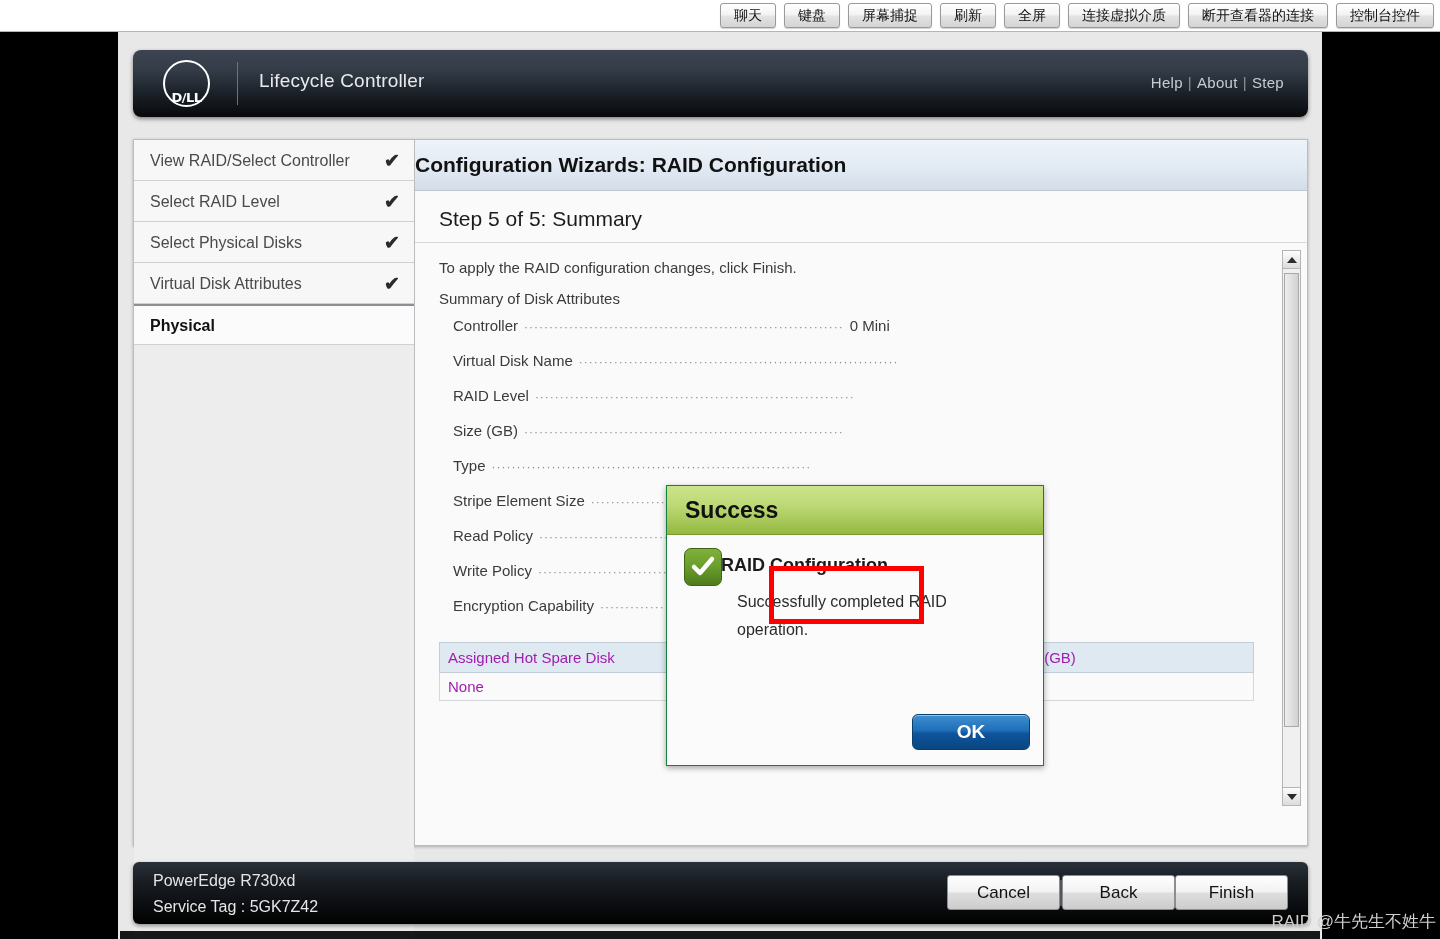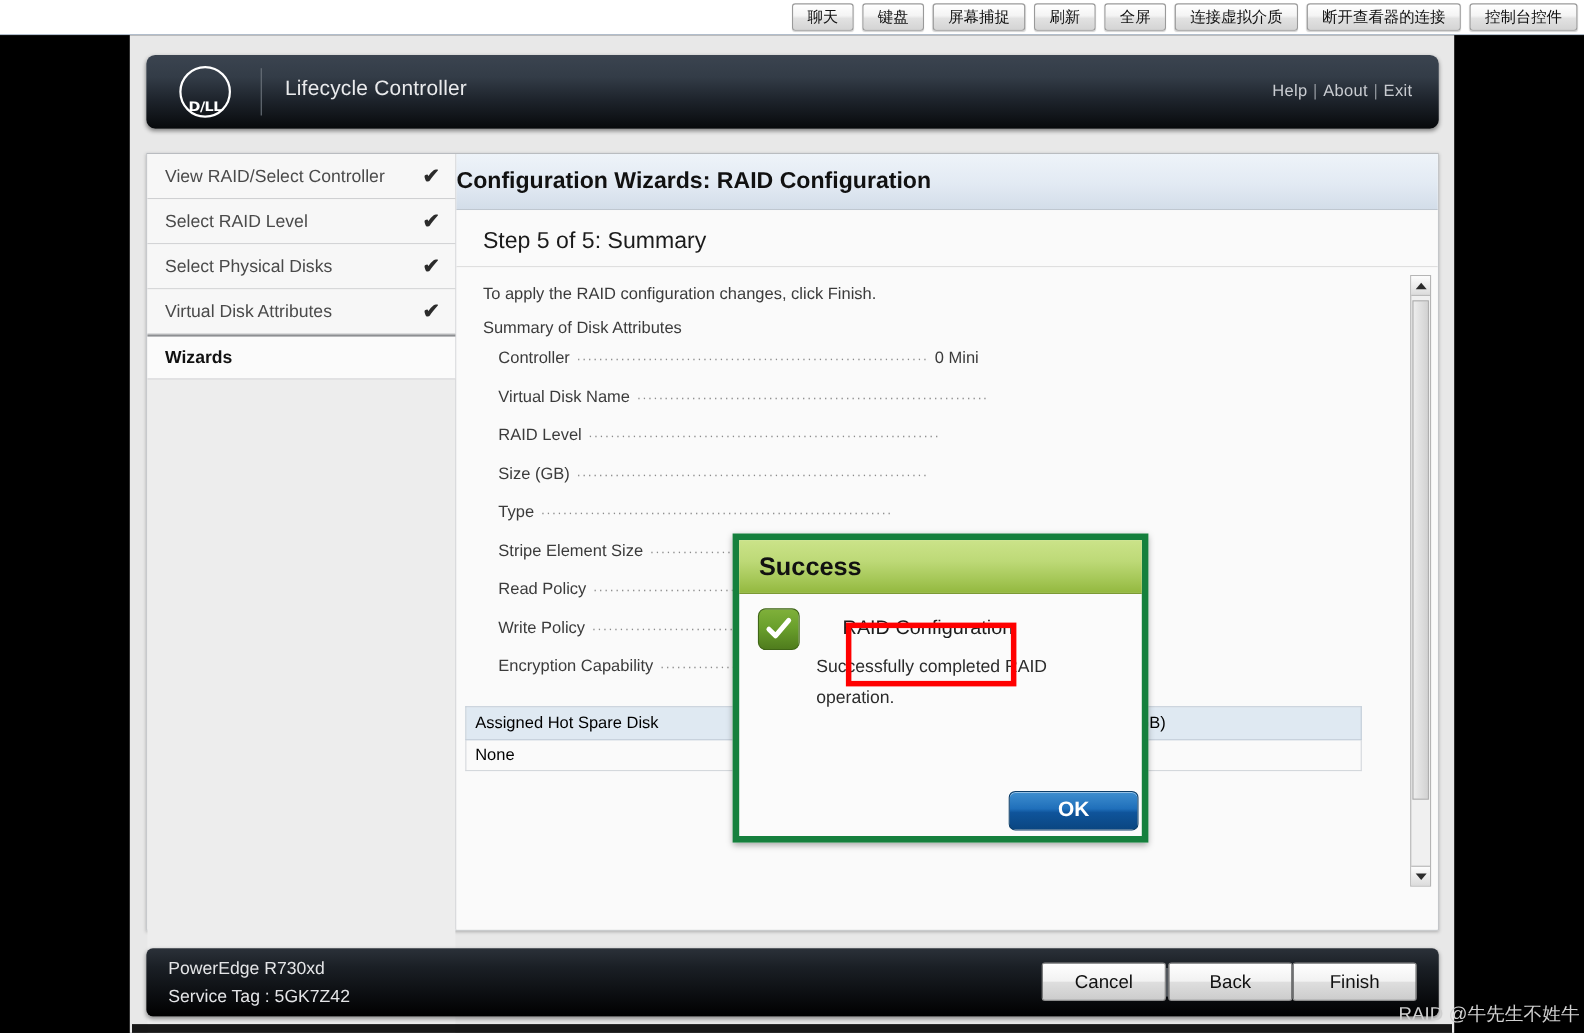--- a/index.html
+++ b/index.html
@@ -87,22 +87,22 @@
   .intro{padding:16px 0 0 24px;font-size:15px;color:#3b3b3b;}
   .subhead{padding:14px 0 2px 24px;font-size:15px;color:#3b3b3b;}
 
   .attrs{margin:8px 0 0 38px;width:820px;}
   .attr-row{display:flex;align-items:baseline;height:35px;font-size:15px;color:#3b3b3b;}
   .attr-label{white-space:nowrap;}
   .attr-dots{flex:0 0 auto;overflow:hidden;white-space:nowrap;color:#8b8b8b;
              letter-spacing:1px;font-size:12px;padding:0 6px;}
   .attr-value{white-space:nowrap;}
 
-  table.hotspare{margin:10px 0 0 8px;border-collapse:collapse;width:815px;
-                 font-size:15px;color:#000000;}
+  table.hotspare{margin:10px 0 0 24px;border-collapse:collapse;width:815px;
+                 font-size:15px;color:#a21caf;}
   table.hotspare th{background:#dfe9f2;border:1px solid #c2cdd8;text-align:left;
                     font-weight:normal;padding:6px 8px;}
   table.hotspare td{background:#fafafa;border:1px solid #d4d8dc;padding:5px 8px;}
 
   
   .vscroll{position:absolute;right:6px;top:7px;width:19px;height:556px;
            background:#f0f0f0;border:1px solid #b5b5b5;box-sizing:border-box;}
   .vs-btn{width:17px;height:17px;background:linear-gradient(#fdfdfd,#dcdcdc);
           border-bottom:1px solid #b5b5b5;display:flex;align-items:center;justify-content:center;
           cursor:pointer;}
@@ -127,38 +127,38 @@
     width:113px;height:35px;line-height:33px;text-align:center;font-size:17px;color:#111;
     border:1px solid #8d8d8d;border-radius:3px;
     background:linear-gradient(#ffffff 0%,#f2f2f2 48%,#dedede 52%,#cccccc 100%);
     box-shadow:inset 0 1px 0 #fff;cursor:pointer;box-sizing:border-box;
   }
   .fdiv{width:2px;height:26px;background:#52575d;}
 
   
   .dlg{
     position:absolute;left:532px;top:345px;width:378px;height:281px;
-    background:#fbfbfb;border:6px solid #15803d;box-sizing:border-box;z-index:40;
+    background:#fbfbfb;border:1px solid #15803d;box-sizing:border-box;z-index:40;
     box-shadow:0 2px 6px rgba(0,0,0,.35);
   }
   .dlg-hdr{
     height:48px;line-height:48px;padding-left:18px;
     font-size:23px;font-weight:bold;color:#111;
     background:linear-gradient(180deg,#cbe389 0%,#bdd977 40%,#a5c757 75%,#93b83f 100%);
     border-bottom:1px solid #7c9a34;
   }
   .dlg-body{position:relative;padding:14px 18px 0 18px;}
   .ok-icon{
     position:absolute;left:17px;top:13px;width:38px;height:38px;border-radius:7px;
     background:linear-gradient(180deg,#7fb03a 0%,#6aa02c 45%,#4f7c1d 100%);
     border:1px solid #3f6616;box-sizing:border-box;
     display:flex;align-items:center;justify-content:center;
   }
   .ok-icon svg{display:block;}
-  .dlg-h2{margin-left:76px;font-size:18px;font-weight:normal;color:#1b1b1b;padding-top:6px;}
+  .dlg-h2{margin-left:36px;font-size:18px;font-weight:bold;color:#1b1b1b;padding-top:6px;}
   .dlg-msg{margin-left:52px;margin-top:12px;font-size:16px;color:#2b2b2b;line-height:28px;
            width:250px;}
   .dlg-ok{
     position:absolute;left:245px;top:228px;width:118px;height:36px;
     border-radius:6px;border:1px solid #0d3f6b;box-sizing:border-box;
     background:linear-gradient(180deg,#3f8fd0 0%,#1f6fba 45%,#0f549b 55%,#0a4681 100%);
     color:#fff;font-size:19px;font-weight:bold;text-align:center;line-height:34px;
     box-shadow:inset 0 1px 0 rgba(255,255,255,.45);cursor:pointer;
   }
   .annot{
@@ -194,21 +194,21 @@
 
   <div class="app">
 
     <div class="hdr">
       <div class="dell-logo">
         <span>D∕LL</span>
       </div>
       <div class="hdr-div"></div>
       <div class="hdr-title">Lifecycle Controller</div>
       <div class="hdr-links">
-        <a>Help</a><span class="hdr-sep">|</span><a>About</a><span class="hdr-sep">|</span><a>Exit</a>
+        <a>Help</a><span class="hdr-sep">|</span><a>About</a><span class="hdr-sep">|</span><a>Step</a>
       </div>
     </div>
 
     <div class="panel">
 
       <div class="sidebar">
         <div class="nav-item">
           <span class="lbl">View RAID/Select Controller</span>
           <span class="nav-check">✔</span>
         </div>
@@ -218,21 +218,21 @@
         </div>
         <div class="nav-item">
           <span class="lbl">Select Physical Disks</span>
           <span class="nav-check">✔</span>
         </div>
         <div class="nav-item">
           <span class="lbl">Virtual Disk Attributes</span>
           <span class="nav-check">✔</span>
         </div>
         <div class="nav-item current">
-          <span class="lbl">Wizards</span>
+          <span class="lbl">Physical</span>
           <span class="nav-check"></span>
         </div>
         <div class="sidebar-fill"></div>
       </div>
 
       <div class="content">
         <div class="content-title">Configuration Wizards: RAID Configuration</div>
         <div class="step-title">Step 5 of 5: Summary</div>
 
         <div class="scrollarea">

